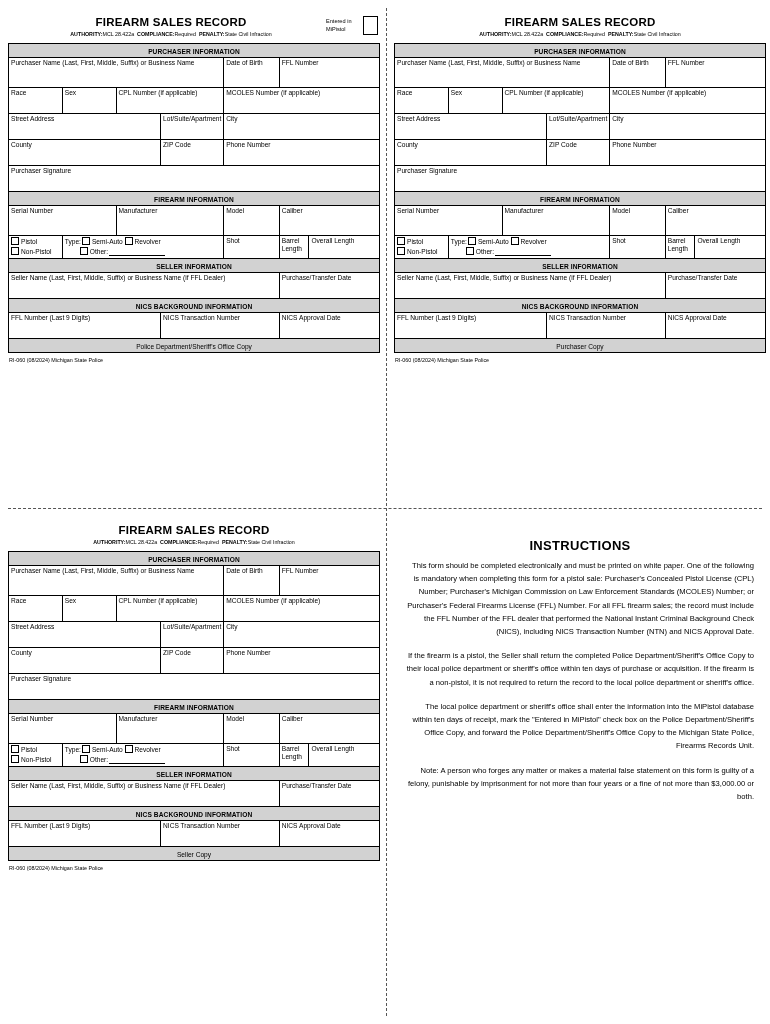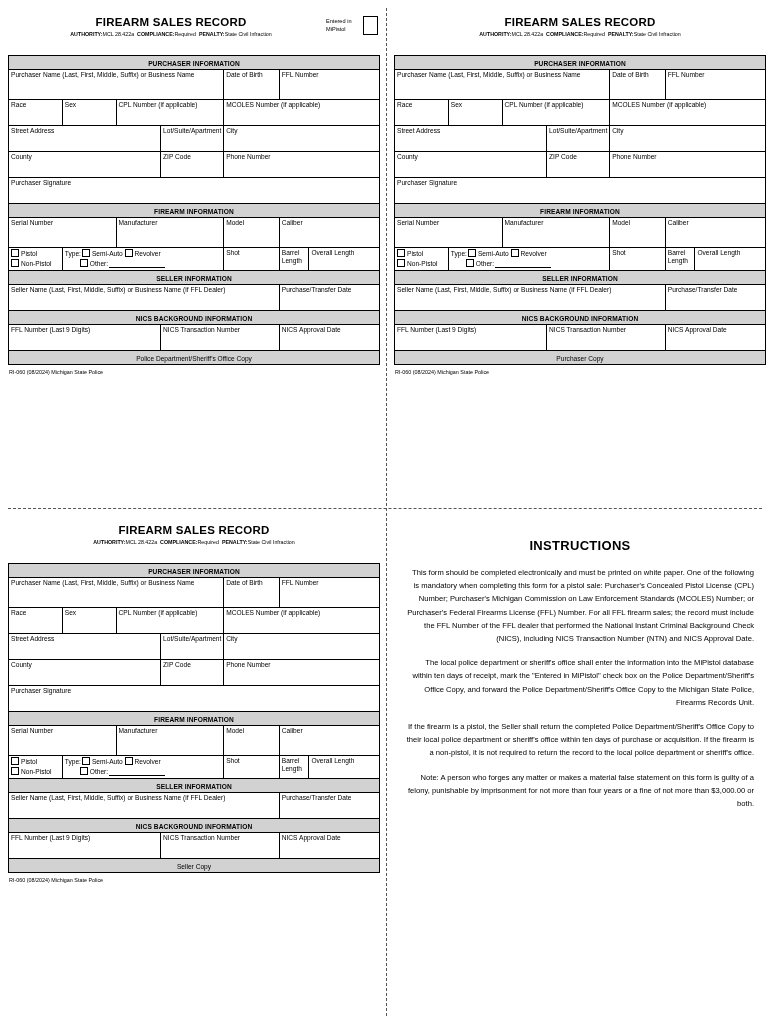--- a/index.html
+++ b/index.html
@@ -43,21 +43,21 @@
     width: 372px;
   }
   .quad-tl { left: 8px;   top: 16px; }
   .quad-tr { left: 394px; top: 16px; }
   .quad-bl { left: 8px;   top: 524px; }
   .quad-br { left: 394px; top: 524px; }
 
   
   .form-head {
     position: relative;
-    padding-bottom: 16px;
+    padding-bottom: 4px;
   }
   .form-title {
     text-align: center;
     font-size: 11.5px;
     font-weight: bold;
     letter-spacing: .2px;
     line-height: 13px;
   }
   .form-legal {
     text-align: center;
@@ -164,21 +164,21 @@
 
   
   .instr {
     padding: 14px 12px 0 12px;
   }
   .instr-title {
     text-align: center;
     font-size: 13px;
     font-weight: bold;
     letter-spacing: .3px;
-    margin-bottom: 13px;
+    margin-bottom: 6px;
   }
   .instr p {
     margin: 0 0 11px 0;
     font-size: 7.6px;
     line-height: 13.2px;
     text-align: right;
   }
 </style>
 </head>
 <body>
@@ -537,19 +537,19 @@
     </tbody>
       </table>
 
     <div class="footer-note">RI-060 (08/2024)   Michigan State Police</div>
   </div>
 
   <div class="quad quad-br">
     <div class="instr">
       <div class="instr-title">INSTRUCTIONS</div>
       <p>This form should be completed electronically and must be printed on white paper. One of the following is mandatory when completing this form for a pistol sale: Purchaser's Concealed Pistol License (CPL) Number; Purchaser's Michigan Commission on Law Enforcement Standards (MCOLES) Number; or Purchaser's Federal Firearms License (FFL) Number. For all FFL firearm sales; the record must include the FFL Number of the FFL dealer that performed the National Instant Criminal Background Check (NICS), including NICS Transaction Number (NTN) and NICS Approval Date.</p>
+      <p>If the firearm is a pistol, the Seller shall return the completed Police Department/Sheriff's Office Copy to their local police department or sheriff's office within ten days of purchase or acquisition.  If the firearm is a non-pistol, it is not required to return the record to the local police department or sheriff's office.</p>
       <p>The local police department or sheriff's office shall enter the information into the MiPistol database within ten days of receipt, mark the "Entered in MiPistol" check box on the Police Department/Sheriff's Office Copy, and forward the Police Department/Sheriff's Office Copy to the Michigan State Police, Firearms Records Unit.</p>
-      <p>If the firearm is a pistol, the Seller shall return the completed Police Department/Sheriff's Office Copy to their local police department or sheriff's office within ten days of purchase or acquisition.  If the firearm is a non-pistol, it is not required to return the record to the local police department or sheriff's office.</p>
       <p>Note: A person who forges any matter or makes a material false statement on this form is guilty of a felony, punishable by imprisonment for not more than four years or a fine of not more than $3,000.00 or both.</p>
     </div>
   </div>
 
 </div>
 
 </body></html>

